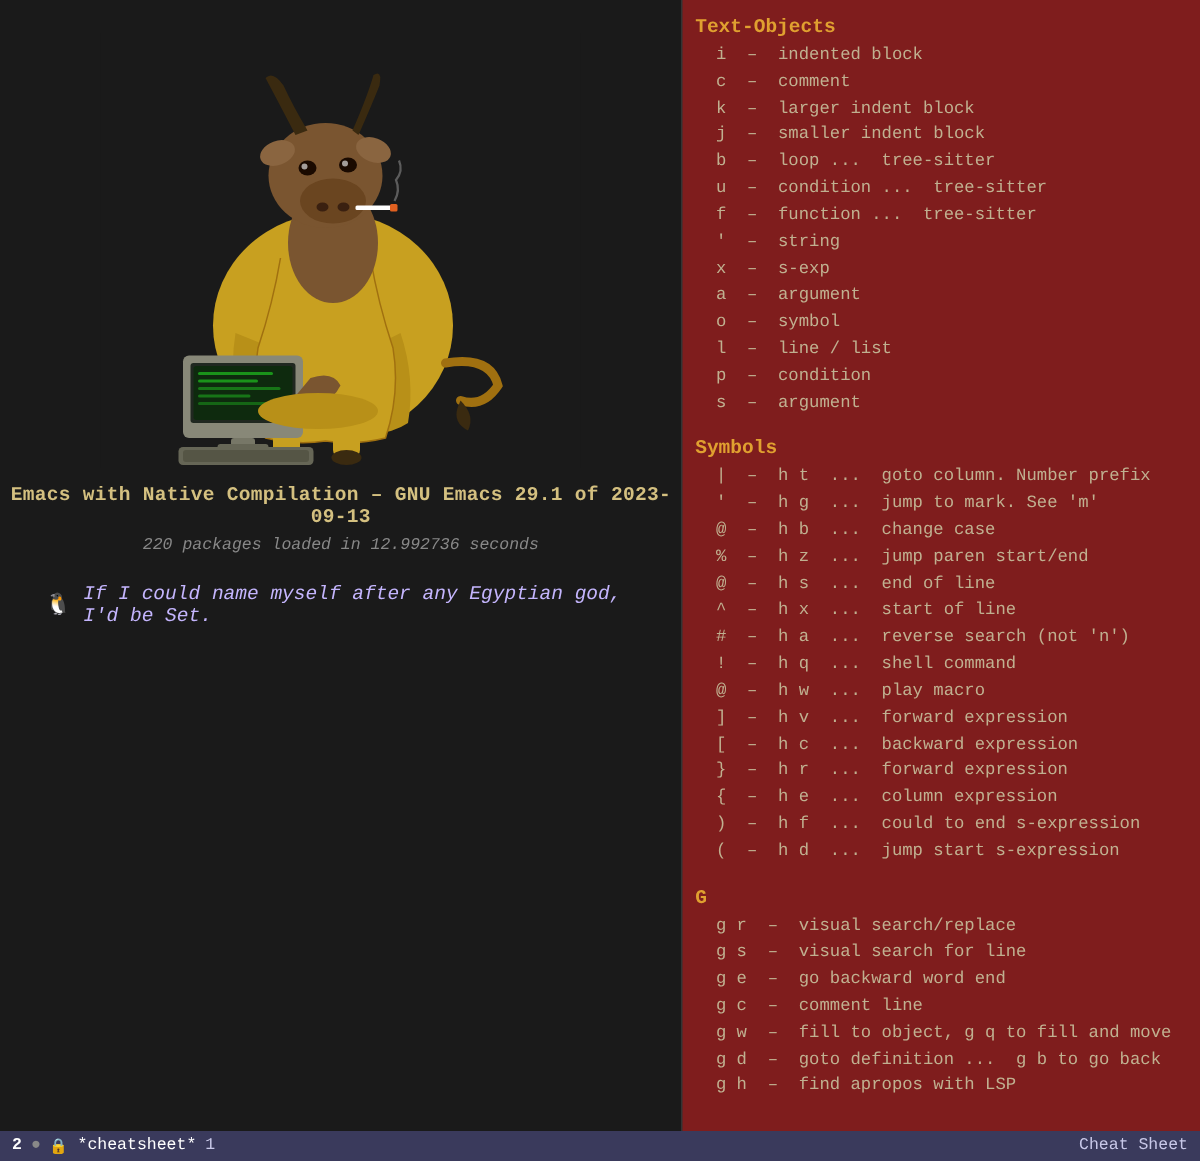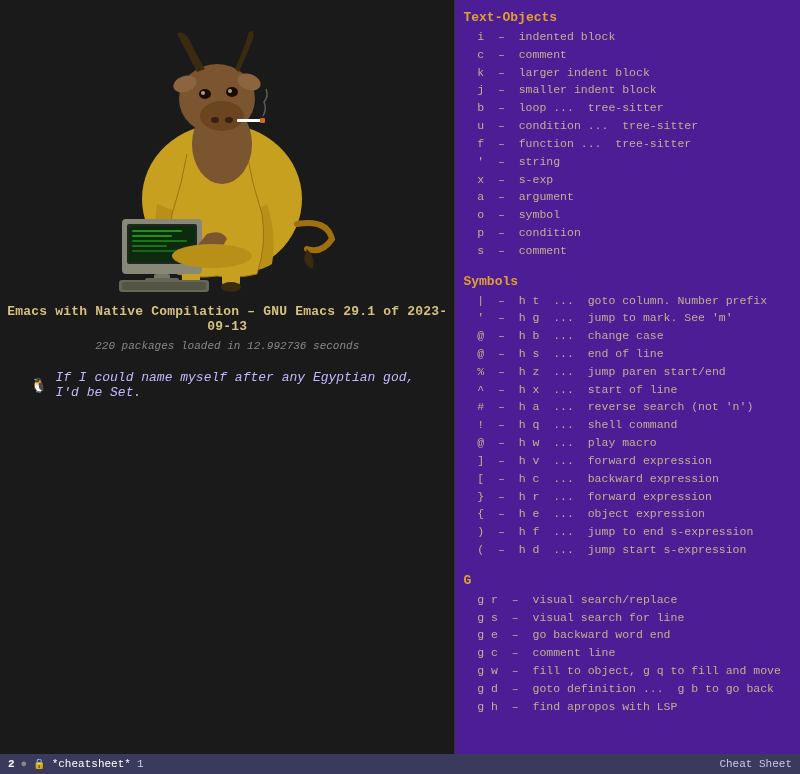--- a/index.html
+++ b/index.html
@@ -14,21 +14,21 @@
       flex-direction: row;
       overflow: hidden;
     }
     #left-panel {
       width: 480px;
       height: 774px;
       display: flex;
       flex-direction: column;
       align-items: center;
       justify-content: flex-start;
-      padding-top: 4px;
+      padding-top: 22px;
       background: #1a1a1a;
     }
     #gnu-image {
       width: 320px;
       height: 290px;
       margin-bottom: 10px;
     }
     #emacs-title {
       color: #d4c080;
       font-size: 13px;
@@ -57,21 +57,21 @@
     }
     #quote-text {
       color: #c4b5fd;
       font-size: 13px;
       font-style: italic;
     }
     #right-panel {
       width: 364px;
       height: 754px;
       overflow-y: auto;
-      background: #4c1d95;
+      background: #7f1d1d;
       padding: 4px 8px 8px 8px;
       border-left: 1px solid #333;
     }
     #right-panel::-webkit-scrollbar { width: 6px; }
     #right-panel::-webkit-scrollbar-track { background: #111; }
     #right-panel::-webkit-scrollbar-thumb { background: #444; }
     .section-title {
       color: #e0a030;
       font-size: 13px;
       font-weight: bold;
@@ -192,40 +192,41 @@
       <div class="item-line">  c  –  comment</div>
       <div class="item-line">  k  –  larger indent block</div>
       <div class="item-line">  j  –  smaller indent block</div>
       <div class="item-line">  b  –  loop ...  tree-sitter</div>
       <div class="item-line">  u  –  condition ...  tree-sitter</div>
       <div class="item-line">  f  –  function ...  tree-sitter</div>
       <div class="item-line">  '  –  string</div>
       <div class="item-line">  x  –  s-exp</div>
       <div class="item-line">  a  –  argument</div>
       <div class="item-line">  o  –  symbol</div>
+      <div class="item-line">  l  –  line / list</div>
       <div class="item-line">  p  –  condition</div>
-      <div class="item-line">  s  –  comment</div>
+      <div class="item-line">  s  –  argument</div>
     </div>
   <div class="spacer"></div>
   <div class="section-title">Symbols</div>
   <div id="section2-items">
       <div class="item-line">  |  –  h t  ...  goto column. Number prefix</div>
       <div class="item-line">  '  –  h g  ...  jump to mark. See 'm'</div>
       <div class="item-line">  @  –  h b  ...  change case</div>
+      <div class="item-line">  %  –  h z  ...  jump paren start/end</div>
       <div class="item-line">  @  –  h s  ...  end of line</div>
-      <div class="item-line">  %  –  h z  ...  jump paren start/end</div>
       <div class="item-line">  ^  –  h x  ...  start of line</div>
       <div class="item-line">  #  –  h a  ...  reverse search (not 'n')</div>
       <div class="item-line">  !  –  h q  ...  shell command</div>
       <div class="item-line">  @  –  h w  ...  play macro</div>
       <div class="item-line">  ]  –  h v  ...  forward expression</div>
       <div class="item-line">  [  –  h c  ...  backward expression</div>
       <div class="item-line">  }  –  h r  ...  forward expression</div>
-      <div class="item-line">  {  –  h e  ...  object expression</div>
-      <div class="item-line">  )  –  h f  ...  jump to end s-expression</div>
+      <div class="item-line">  {  –  h e  ...  column expression</div>
+      <div class="item-line">  )  –  h f  ...  could to end s-expression</div>
       <div class="item-line">  (  –  h d  ...  jump start s-expression</div>
     </div>
   <div class="spacer"></div>
   <div class="section-title">G</div>
   <div id="section3-items">
       <div class="item-line">  g r  –  visual search/replace</div>
       <div class="item-line">  g s  –  visual search for line</div>
       <div class="item-line">  g e  –  go backward word end</div>
       <div class="item-line">  g c  –  comment line</div>
       <div class="item-line">  g w  –  fill to object, g q to fill and move</div>

